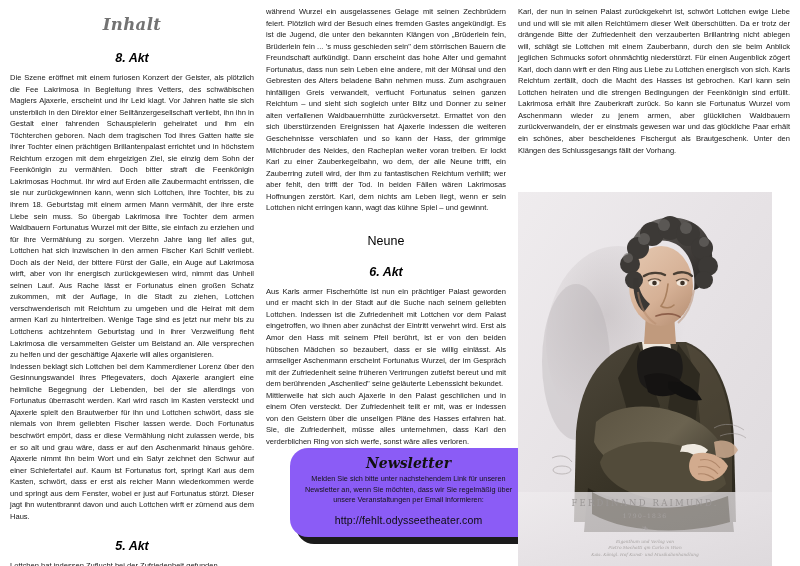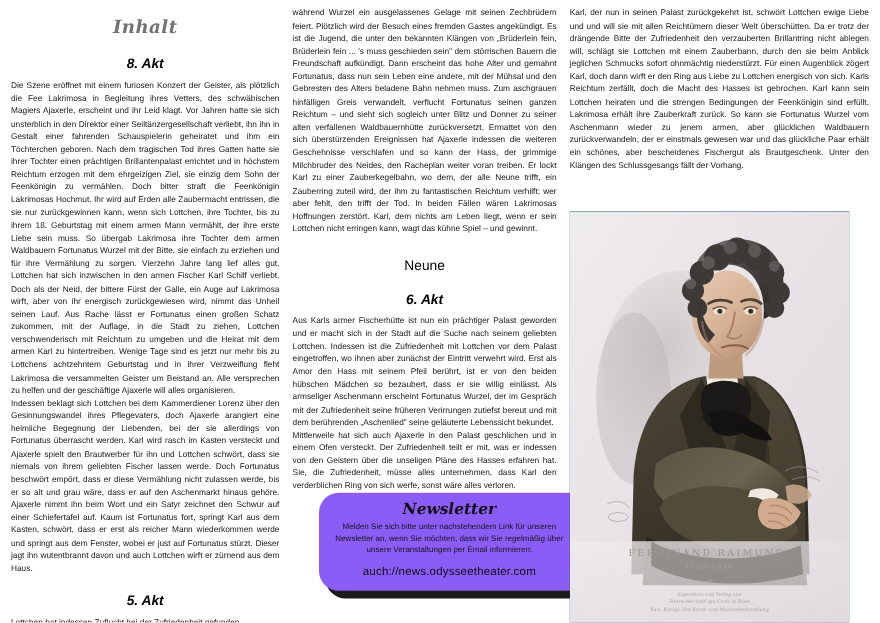--- a/index.html
+++ b/index.html
@@ -127,21 +127,21 @@
     letter-spacing: 0.15px;
   }
 
   
   .portrait-frame {
     position: absolute;
     left: 4px;
     top: 186px;
     width: 254px;
     height: 374px;
-    background: #0c4a6e;
+    background: #7f1d1d;
     overflow: hidden;
   }
   .portrait-svg { display: block; width: 100%; height: 100%; }
   .portrait-caption {
     position: absolute;
     left: 0;
     right: 0;
     bottom: 58px;
     text-align: center;
     font-family: "DejaVu Serif", serif;
@@ -200,21 +200,21 @@
     <h2 class="pause">Neune</h2>
     <h2 class="akt">6. Akt</h2>
     <p class="body">Aus Karls armer Fischerhütte ist nun ein prächtiger Palast geworden und er macht sich in der Stadt auf die Suche nach seinem geliebten Lottchen. Indessen ist die Zufriedenheit mit Lottchen vor dem Palast eingetroffen, wo ihnen aber zunächst der Eintritt verwehrt wird. Erst als Amor den Hass mit seinem Pfeil berührt, ist er von den beiden hübschen Mädchen so bezaubert, dass er sie willig einlässt. Als armseliger Aschenmann erscheint Fortunatus Wurzel, der im Gespräch mit der Zufriedenheit seine früheren Verirrungen zutiefst bereut und mit dem berührenden „Aschenlied" seine geläuterte Lebenssicht bekundet.</p>
     <p class="body">Mittlerweile hat sich auch Ajaxerle in den Palast geschlichen und in einem Ofen versteckt. Der Zufriedenheit teilt er mit, was er indessen von den Geistern über die unseligen Pläne des Hasses erfahren hat. Sie, die Zufriedenheit, müsse alles unternehmen, dass Karl den verderblichen Ring von sich werfe, sonst wäre alles verloren.</p>
 
     <div class="newsletter-wrap">
       <div class="newsletter-shadow"></div>
       <div class="newsletter-box">
         <div class="newsletter-title">Newsletter</div>
         <div class="newsletter-text">Melden Sie sich bitte unter nachstehendem Link für unseren Newsletter an, wenn Sie möchten, dass wir Sie regelmäßig über unsere Veranstaltungen per Email informieren:</div>
-        <div class="newsletter-url">auch://news.odysseetheater.com</div>
+        <div class="newsletter-url">http://fehlt.odysseetheater.com</div>
       </div>
     </div>
   </div>
 
   <div class="col col-3">
     <p class="body">Karl, der nun in seinen Palast zurückgekehrt ist, schwört Lottchen ewige Liebe und und will sie mit allen Reichtümern dieser Welt überschütten. Da er trotz der drängende Bitte der Zufriedenheit den verzauberten Brillantring nicht ablegen will, schlägt sie Lottchen mit einem Zauberbann, durch den sie beim Anblick jeglichen Schmucks sofort ohnmächtig niederstürzt. Für einen Augenblick zögert Karl, doch dann wirft er den Ring aus Liebe zu Lottchen energisch von sich. Karls Reichtum zerfällt, doch die Macht des Hasses ist gebrochen. Karl kann sein Lottchen heiraten und die strengen Bedingungen der Feenkönigin sind erfüllt. Lakrimosa erhält ihre Zauberkraft zurück. So kann sie Fortunatus Wurzel vom Aschenmann wieder zu jenem armen, aber glücklichen Waldbauern zurückverwandeln, der er einstmals gewesen war und das glückliche Paar erhält ein schönes, aber bescheidenes Fischergut als Brautgeschenk. Unter den Klängen des Schlussgesangs fällt der Vorhang.</p>
 
     <div class="portrait-frame">
       <svg class="portrait-svg" viewBox="0 0 254 374" preserveAspectRatio="xMidYMid slice">
         <defs>

